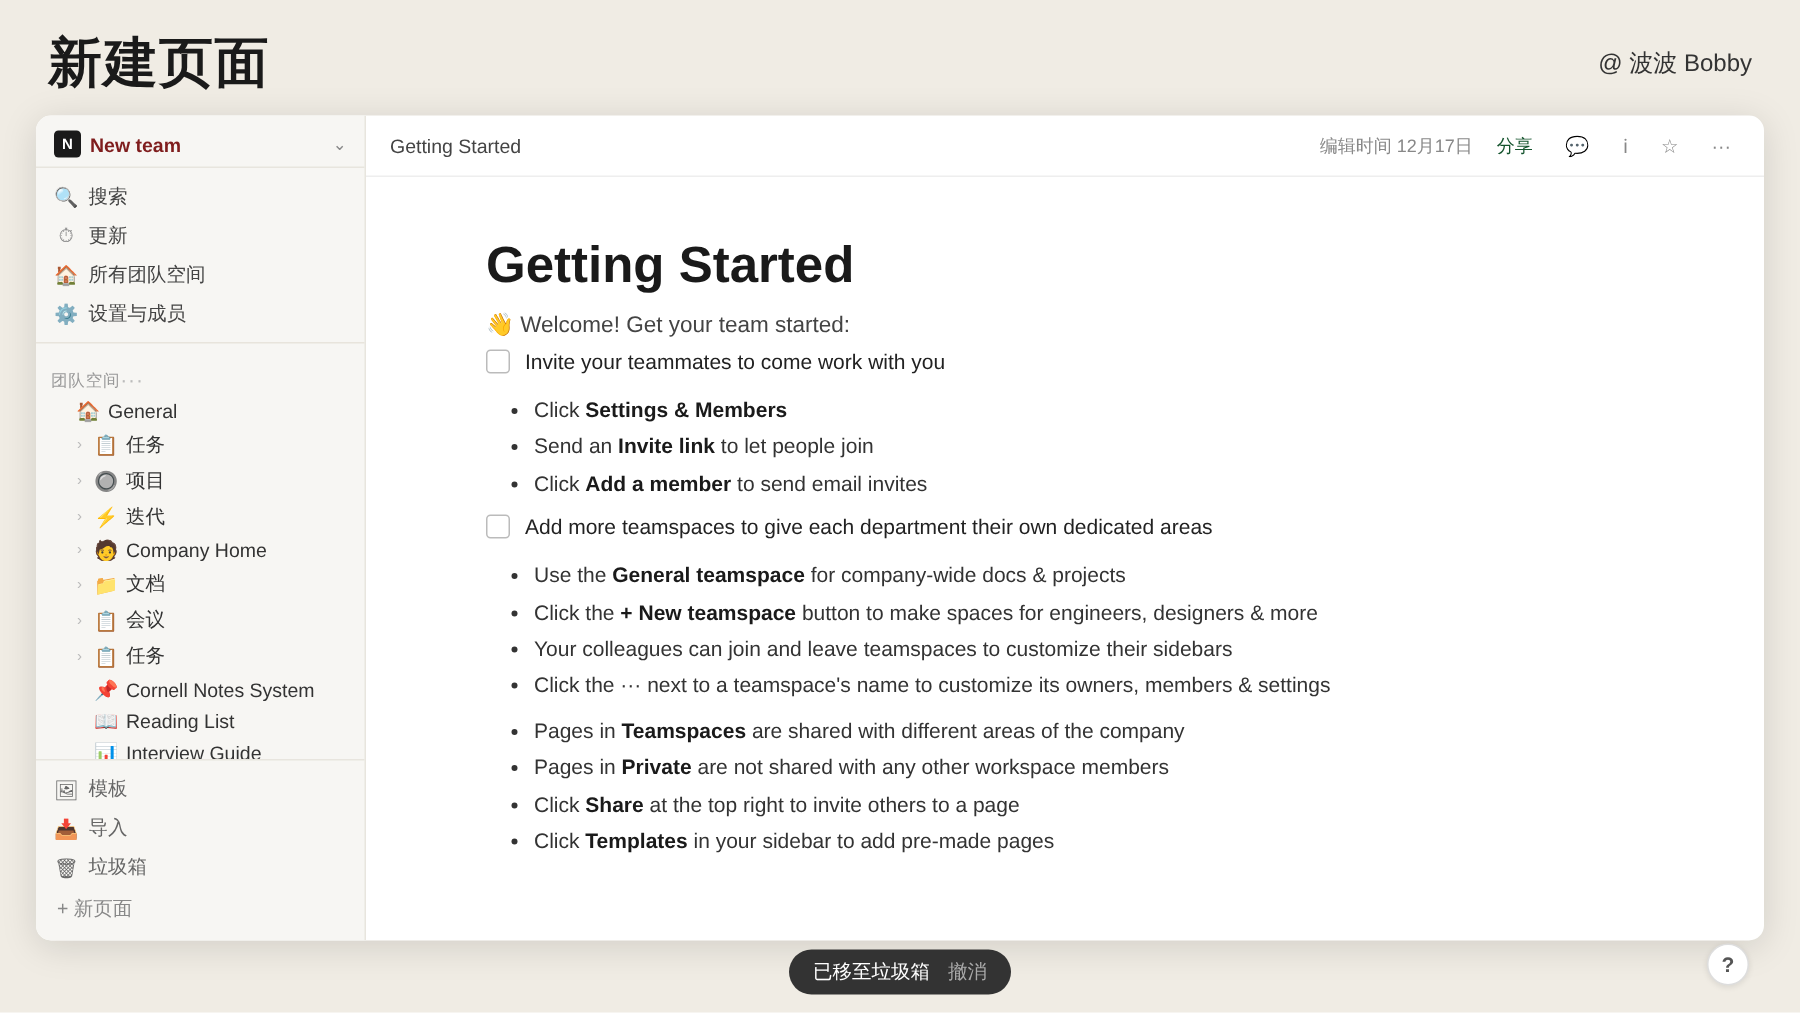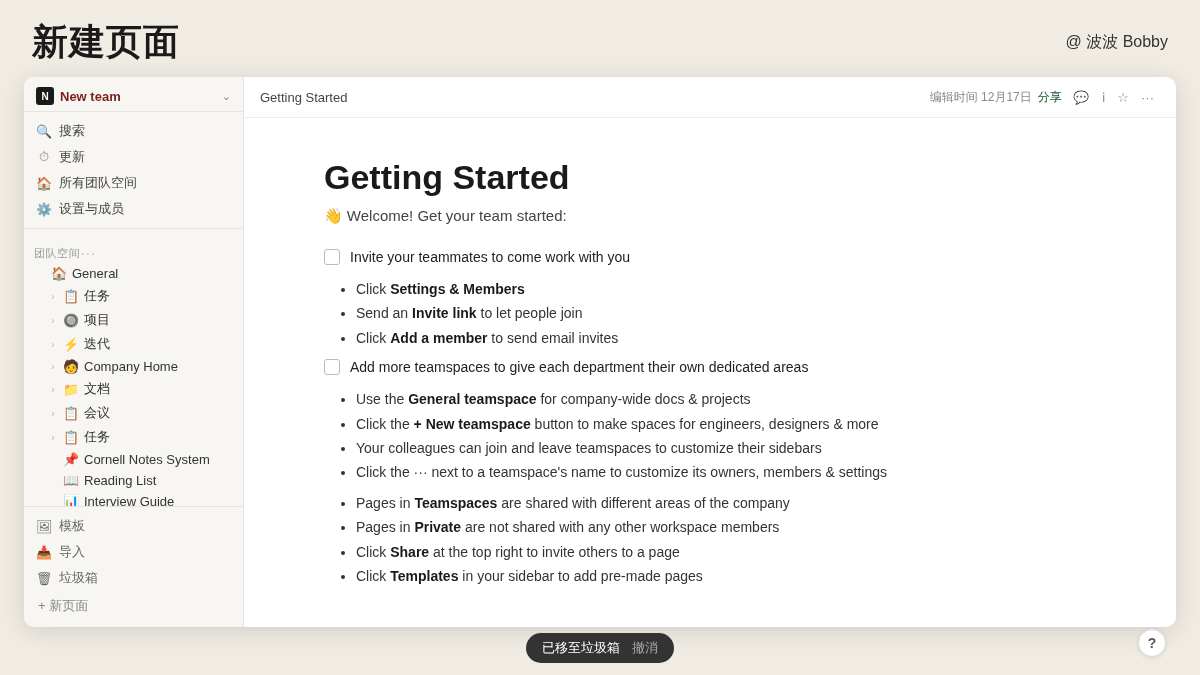--- a/index.html
+++ b/index.html
@@ -196,20 +196,21 @@
       min-height: 40px;
     }
     .content-toolbar-left {
       font-size: 13px;
       color: #444;
       font-weight: 500;
     }
     .content-toolbar-right {
       display: flex;
       align-items: center;
+      gap: 10px;
       font-size: 12px;
       color: #888;
     }
     .toolbar-btn {
       cursor: pointer;
       padding: 3px 6px;
       border-radius: 4px;
       font-size: 13px;
       color: #888;
       display: flex;
@@ -229,21 +230,21 @@
 
     .page-title {
       font-size: 34px;
       font-weight: 700;
       color: #1a1a1a;
       margin-bottom: 10px;
     }
     .page-subtitle {
       font-size: 15px;
       color: #444;
-      margin-bottom: 22px;
+      margin-bottom: 6px;
     }
 
     .checklist-item {
       display: flex;
       align-items: flex-start;
       gap: 10px;
       margin-bottom: 10px;
     }
     .checkbox {
       width: 16px;

